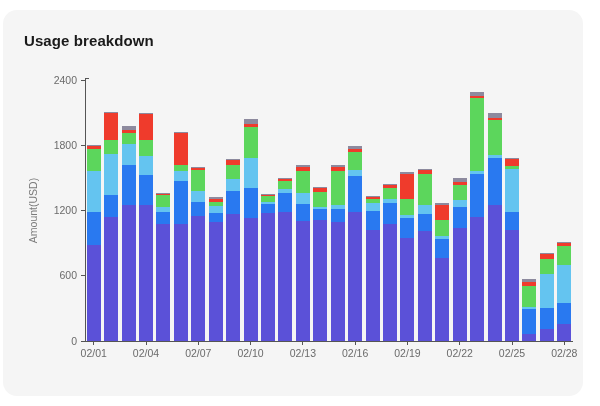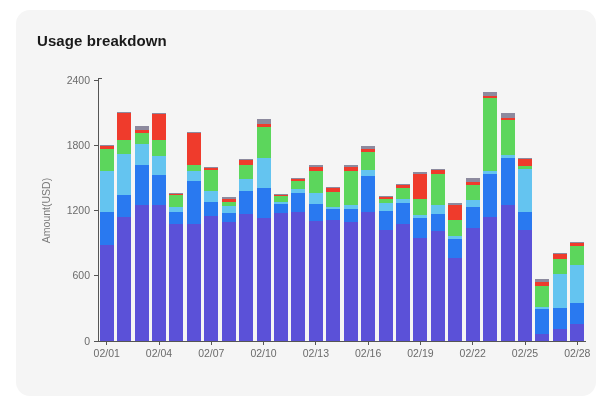--- a/index.html
+++ b/index.html
@@ -7,21 +7,21 @@
     padding: 0;
     background: #ffffff;
     width: 600px;
     height: 406px;
     overflow: hidden;
     font-family: "Liberation Sans", sans-serif;
   }
 
   #card {
     position: absolute;
-    left: 16px;
+    left: 3px;
     top: 10px;
     width: 580px;
     height: 386px;
     background: #f5f5f5;
     border-radius: 14px;
     box-sizing: border-box;
   }
 
   #chart-title {
     position: absolute;

